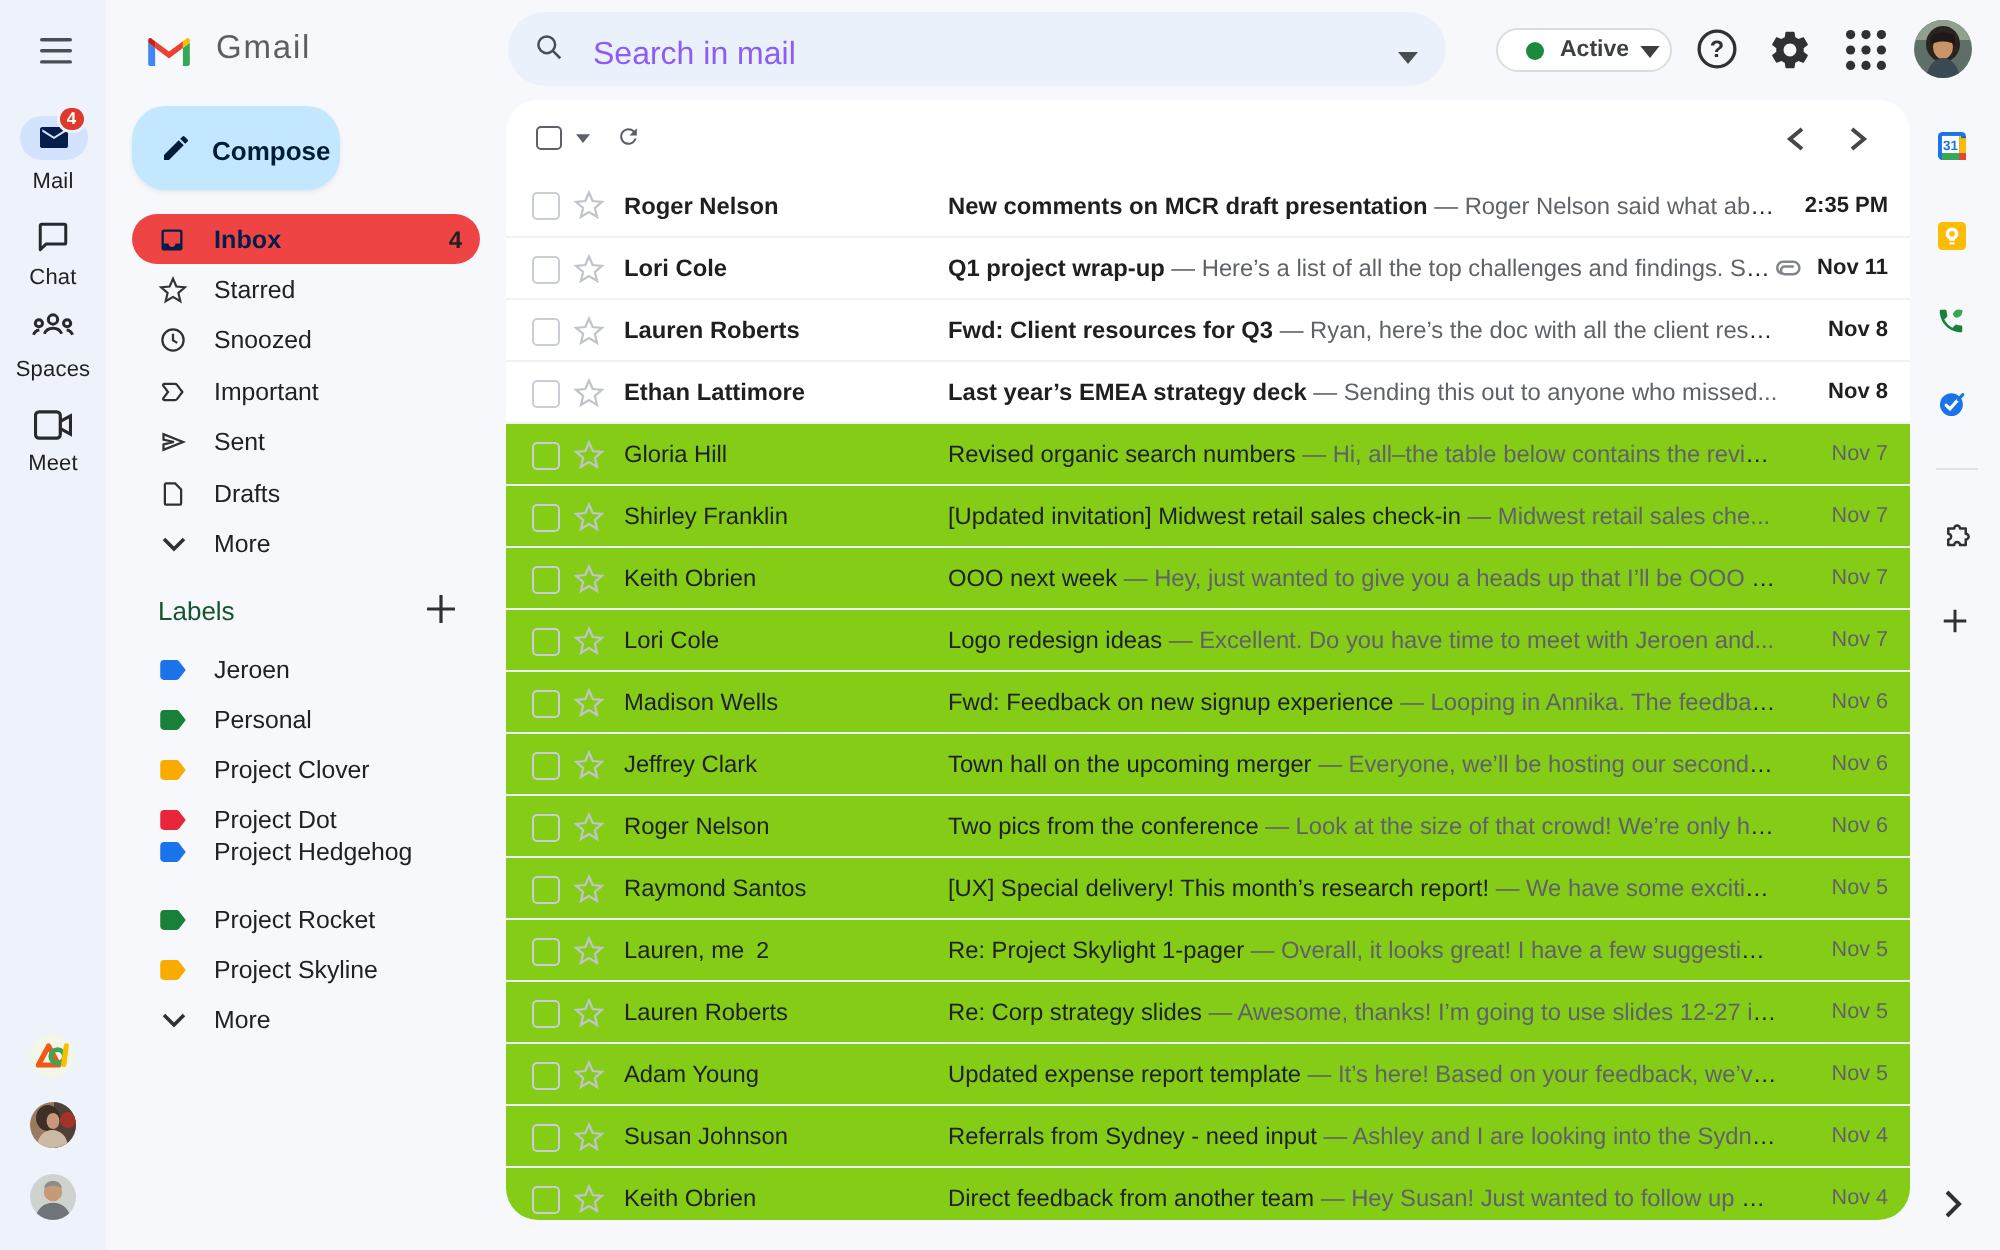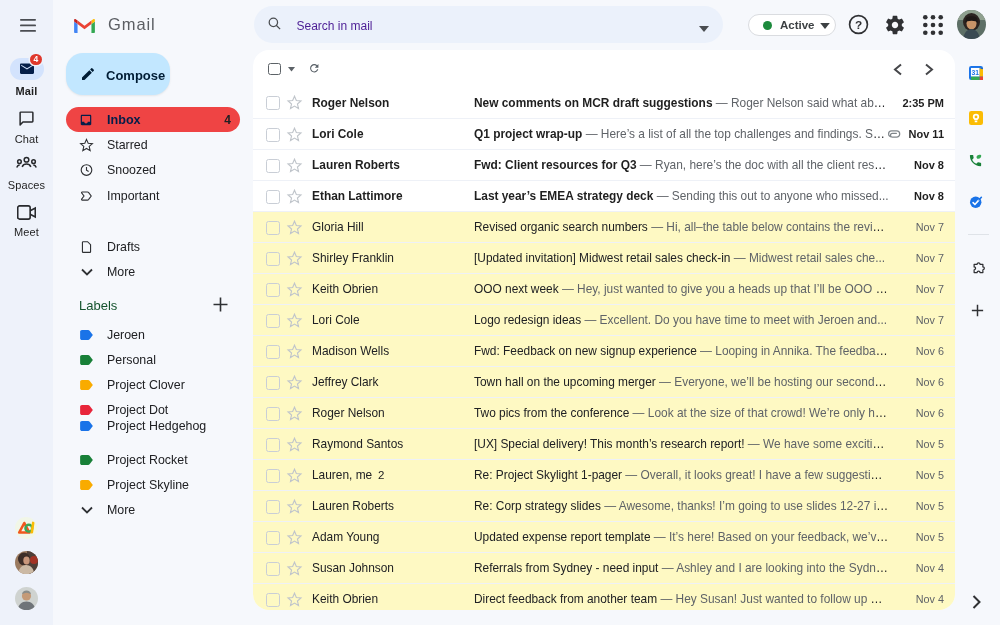--- a/index.html
+++ b/index.html
@@ -17,26 +17,26 @@
 #side { position:absolute; left:53px; top:0; width:203px; height:487px; }
 .navrow { position:absolute; left:13px; width:174px; height:25.4px; border-radius:13px; }
 .navicon { position:absolute; left:13px; top:50%; transform:translateY(-50%); }
 .navtext { position:absolute; left:41px; top:50%; transform:translateY(-50%); font-size:12.4px; color:#202124; white-space:nowrap; }
 .navcount { position:absolute; right:9px; top:50%; transform:translateY(-50%); font-size:12px; font-weight:bold; color:#202124; }
 .labrow { position:absolute; left:13px; width:174px; height:25px; }
 .tag { position:absolute; left:14px; top:50%; transform:translateY(-50%); width:13px; height:10px; }
 
 
 #search { position:absolute; left:253.5px; top:6px; width:469.5px; height:37px; background:#ebf1fb; border-radius:19px; }
-#search .ph { position:absolute; left:43px; top:13px; font-size:12px; color:#4c1d95; }
+#search .ph { position:absolute; left:43px; top:13px; font-size:16px; color:#8b5cf6; }
 
 
 #card { position:absolute; left:253px; top:50px; width:702px; height:560px; background:#fff; border-radius:16px; overflow:hidden; }
 .row { position:absolute; left:0; width:702px; height:31px; }
-.row.rd { background:#fef9c3; }
+.row.rd { background:#84cc16; }
 .rcb { position:absolute; left:13px; top:9px; width:13.5px; height:13.5px; border:1.4px solid #c9ced6; border-radius:2.5px; }
 .rstar { position:absolute; left:33px; top:7px; }
 .sender { position:absolute; left:59px; top:50%; transform:translateY(-50%); font-size:11.9px; color:#202124; white-space:nowrap; }
 .subj { position:absolute; left:221px; right:66px; top:50%; transform:translateY(-50%); font-size:11.9px; color:#202124; white-space:nowrap; overflow:hidden; text-overflow:ellipsis; }
 .snip { color:#5f6368; font-weight:normal; }
 .rdate { position:absolute; right:11px; top:50%; transform:translateY(-50%); font-size:10.8px; color:#5f6368; white-space:nowrap; display:flex; align-items:center; }
 .row.ur .sender, .row.ur .subj b2 { font-weight:bold; }
 .row.ur .sender { font-weight:bold; color:#1f1f1f; }
 .row.ur .subjb { font-weight:bold; color:#1f1f1f; }
 .row.ur .rdate { font-weight:bold; color:#1f1f1f; font-size:11px; }
@@ -56,21 +56,21 @@
       <rect y="5.55" width="16" height="1.7" rx=".85"></rect>
       <rect y="11.1" width="16" height="1.7" rx=".85"></rect>
     </g>
 </svg>
 
 <div class="abs" style="left:9.5px;top:58px;width:34.5px;height:22px;border-radius:11px;background:#d3e3fd"></div>
 <svg class="abs" style="left:19.5px;top:63px" width="14" height="11.5" viewBox="0 0 24 18">
   <path fill="#041e49" d="M22 0H2C.9 0 0 .9 0 2v14c0 1.1.9 2 2 2h20c1.1 0 2-.9 2-2V2c0-1.1-.9-2-2-2zm0 4-10 6.25L2 4V2l10 6.25L22 2v2z"></path>
 </svg>
 <div class="abs" style="left:30px;top:53.5px;width:11.5px;height:11.5px;border-radius:50%;background:#df382c;color:#fff;font-size:8.5px;font-weight:bold;text-align:center;line-height:11.5px;box-shadow:0 0 0 1.5px #eef2fa">4</div>
-<div class="railitem" style="top:81px"><span class="raillabel" style="font-weight:bold">Mail</span></div>
+<div class="railitem" style="top:81px"><span class="raillabel" style="font-weight:normal">Mail</span></div>
 
 <svg class="abs" style="left:18px;top:110px" width="17" height="17" viewBox="0 0 24 24">
   <path fill="none" stroke="#27292c" stroke-width="2.1" stroke-linejoin="round" d="M4 3h16c.55 0 1 .45 1 1v12c0 .55-.45 1-1 1H7l-4 4V4c0-.55.45-1 1-1z"></path>
 </svg>
 <div class="railitem" style="top:129px"><span class="raillabel">Chat</span></div>
 
 <svg class="abs" style="left:16px;top:155px" width="21" height="17" viewBox="0 0 28 22">
   <g fill="none" stroke="#27292c" stroke-width="2">
     <circle cx="14" cy="6" r="3.1"></circle>
     <path d="M8.2 15.5c1-2.4 3.2-3.7 5.8-3.7s4.8 1.3 5.8 3.7"></path>
@@ -162,20 +162,26 @@
         </g>
       </svg>
   <span class="navtext">Snoozed</span>
 </div>
 <div class="navrow" style="top:183.2px">
   <svg class="navicon" width="15" height="15" viewBox="0 0 24 24">
         <path fill="none" stroke="#2f3134" stroke-width="1.8" d="M5 5.5h8.6c.6 0 1.2.3 1.6.8l4.3 5.7-4.3 5.7c-.4.5-1 .8-1.6.8H5c-.7 0-1.2-.8-.8-1.4L8 12 4.2 6.9c-.4-.6 0-1.4.8-1.4z"></path>
       </svg>
   <span class="navtext">Important</span>
 </div>
+<div class="navrow" style="top:208.6px">
+  <svg class="navicon" width="15" height="15" viewBox="0 0 24 24">
+        <path fill="none" stroke="#2f3134" stroke-width="1.8" d="M4.4 18.2V14l8.3-2-8.3-2V5.8L20 12z"></path>
+      </svg>
+  <span class="navtext">Sent</span>
+</div>
 <div class="navrow" style="top:234px">
   <svg class="navicon" width="15" height="15" viewBox="0 0 24 24">
         <path fill="none" stroke="#2f3134" stroke-width="1.8" d="M6.5 3.5h7.2l4.8 4.8v11.2c0 .55-.45 1-1 1H6.5c-.55 0-1-.45-1-1v-15c0-.55.45-1 1-1z"></path>
       </svg>
   <span class="navtext">Drafts</span>
 </div>
 <div class="navrow" style="top:259.4px">
   <svg class="navicon" style="left:15px" width="12" height="8" viewBox="0 0 12 8">
         <path fill="none" stroke="#2f3134" stroke-width="1.8" d="m1 1.5 5 5 5-5"></path>
       </svg>
@@ -308,21 +314,21 @@
   <svg class="abs" style="left:671px;top:13px" width="11" height="13" viewBox="0 0 11 13">
       <path fill="none" stroke="#46474a" stroke-width="2" d="M2 1.5 8 6.5 2 11.5"></path>
     </svg>
   <div id="rows">
       <div class="row ur " style="top:37px">
     <div class="rcb"></div>
         <svg class="rstar" width="17" height="17" viewBox="0 0 24 24">
           <path fill="none" stroke="#c0c5cb" stroke-width="1.6" d="m12 3.2 2.6 6 6.5.55-4.95 4.3 1.5 6.35L12 17 6.35 20.4l1.5-6.35L2.9 9.75l6.5-.55z"></path>
         </svg>
     <span class="sender">Roger Nelson</span>
-    <span class="subj"><span class="subjb">New comments on MCR draft suggestions</span><span class="snip">&nbsp;— Roger Nelson said what abou...</span></span>
+    <span class="subj"><span class="subjb">New comments on MCR draft presentation</span><span class="snip">&nbsp;— Roger Nelson said what abou...</span></span>
     <span class="rdate">2:35 PM</span>
   </div>
       <div class="row ur sep" style="top:68px">
     <div class="rcb"></div>
         <svg class="rstar" width="17" height="17" viewBox="0 0 24 24">
           <path fill="none" stroke="#c0c5cb" stroke-width="1.6" d="m12 3.2 2.6 6 6.5.55-4.95 4.3 1.5 6.35L12 17 6.35 20.4l1.5-6.35L2.9 9.75l6.5-.55z"></path>
         </svg>
     <span class="sender">Lori Cole</span>
     <span class="subj"><span class="subjb">Q1 project wrap-up</span><span class="snip">&nbsp;— Here’s a list of all the top challenges and findings. Sur...</span></span>
     <span class="rdate"><svg style="display:inline-block;margin-right:8px" width="14" height="10" viewBox="0 0 14 10">

